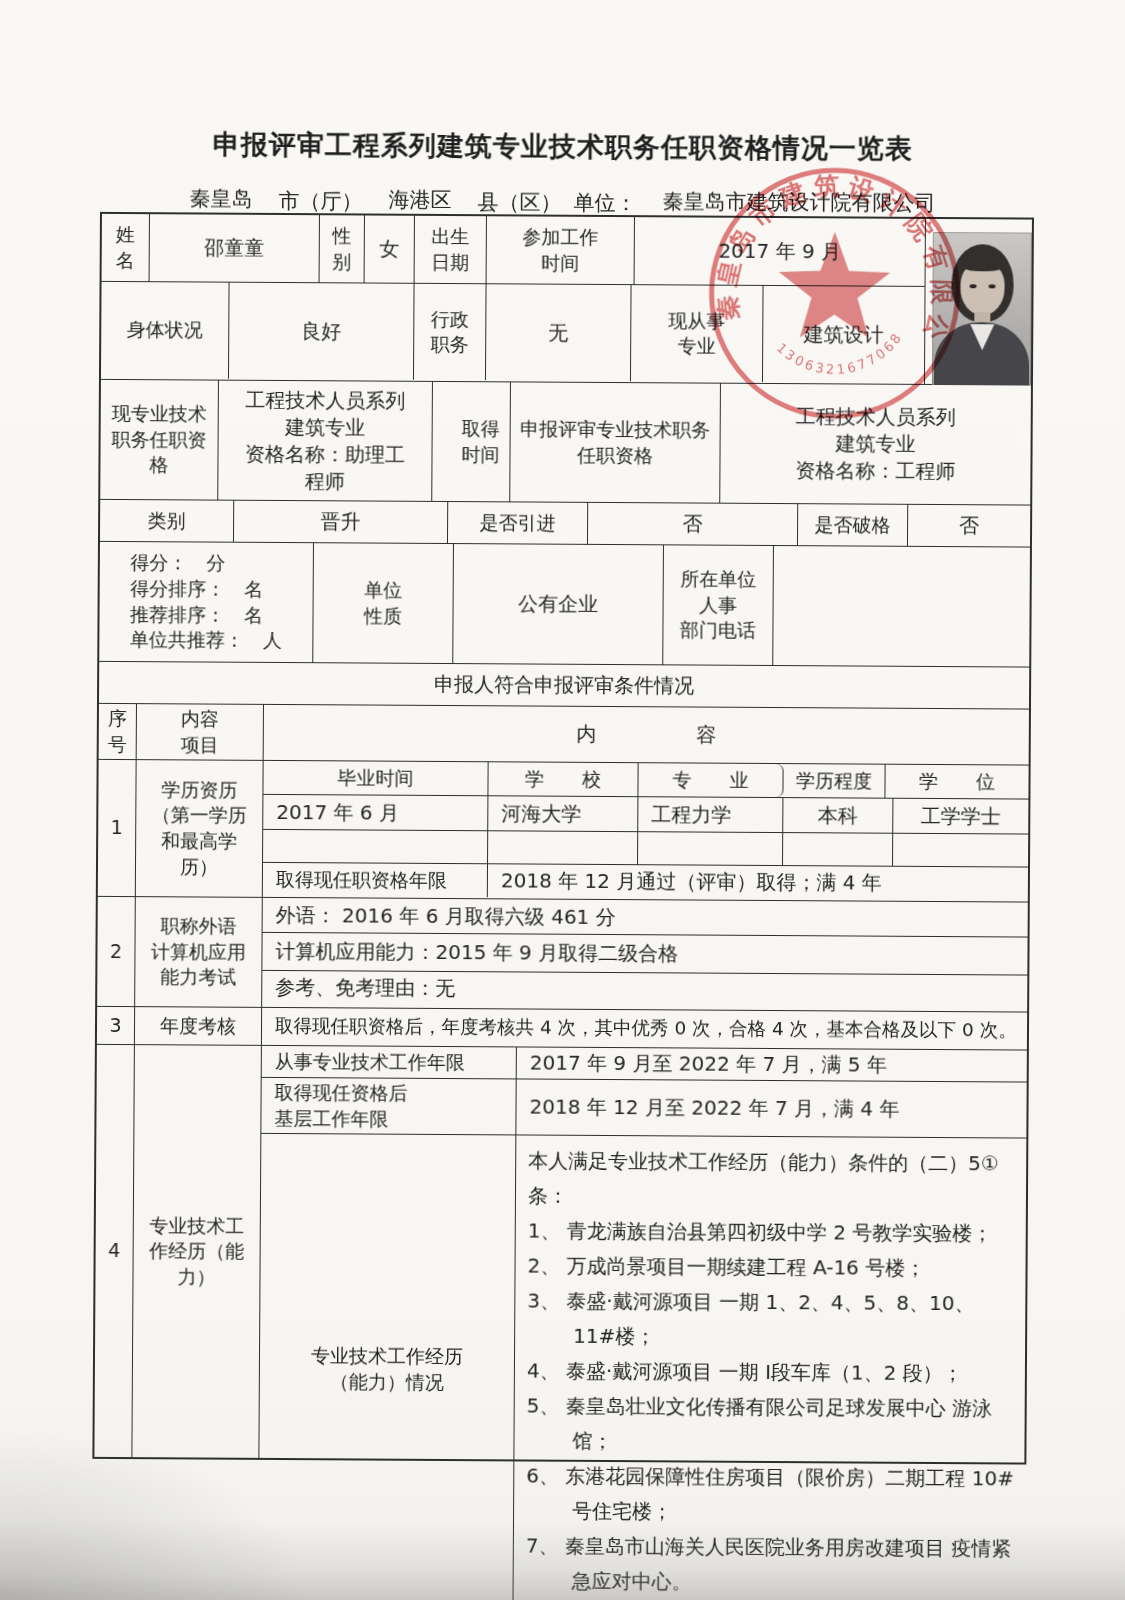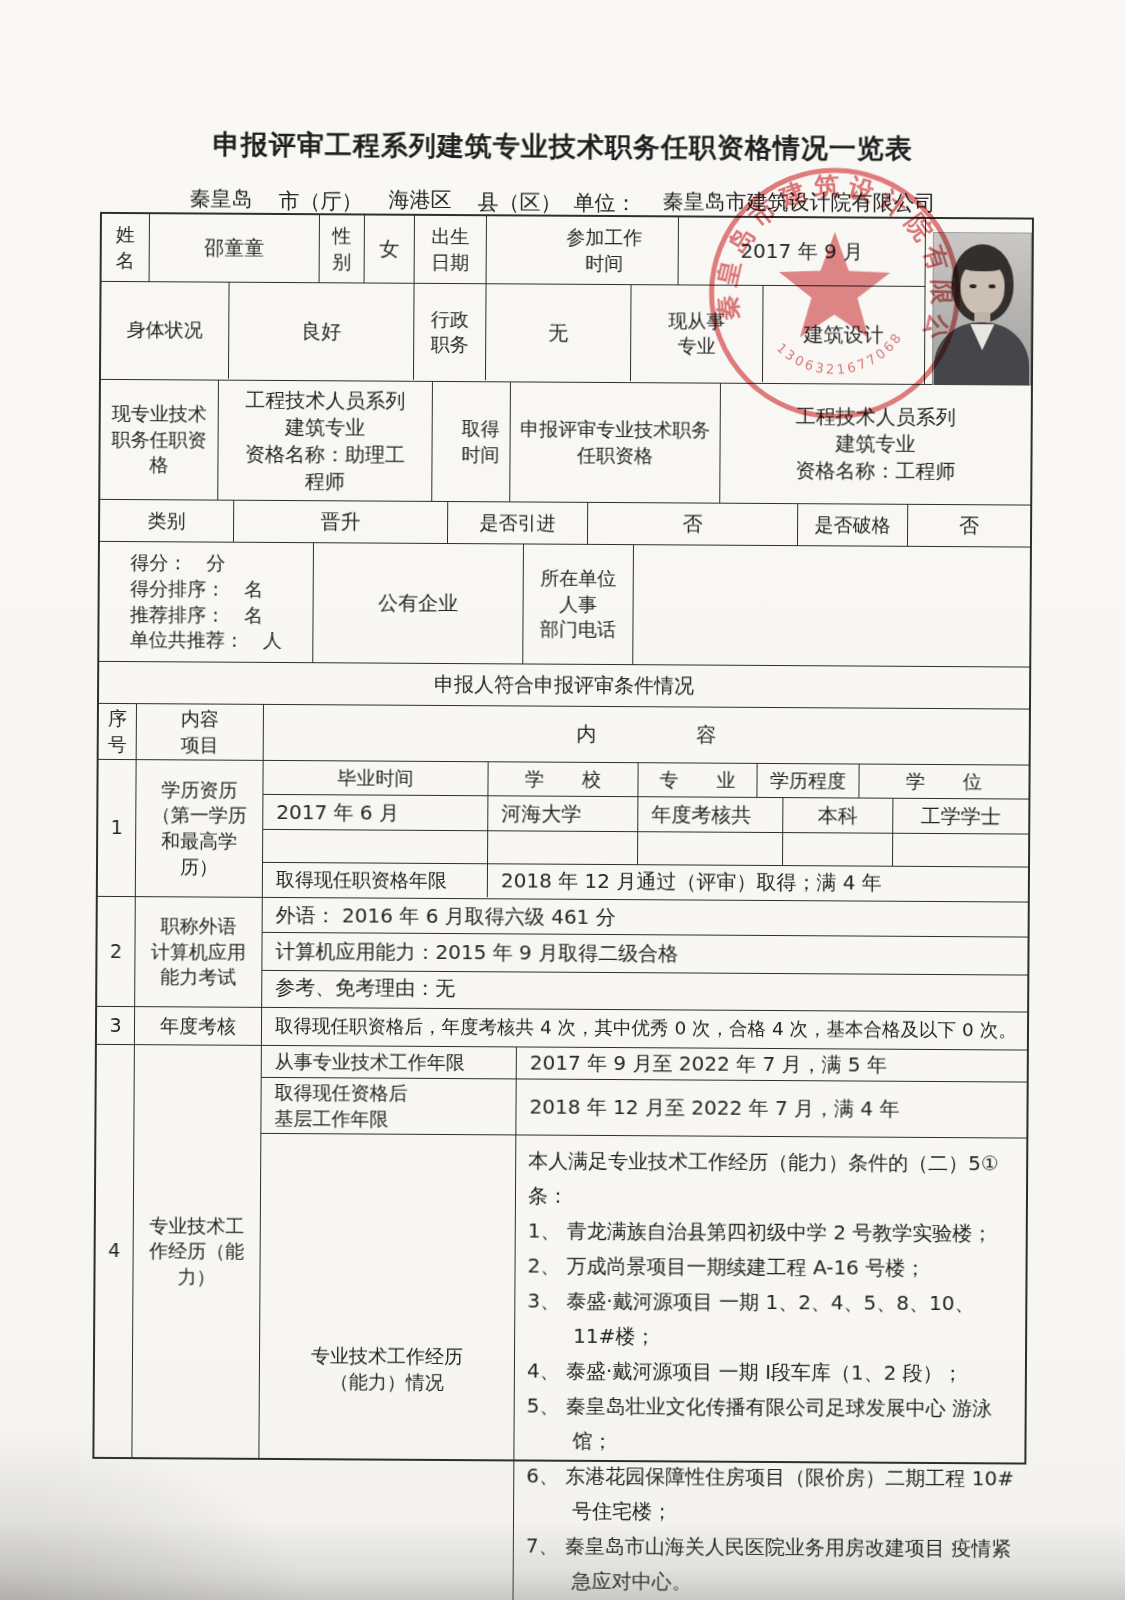--- a/index.html
+++ b/index.html
@@ -75,21 +75,21 @@
         <div class="col" style="width:823px;">
           <div class="row" style="height:68px;">
             <div class="c pre" style="width:48px;">姓
 名</div>
             <div class="c v" style="width:170px;">邵童童</div>
             <div class="c pre" style="width:45px;">性
 别</div>
             <div class="c v" style="width:50px;">女</div>
             <div class="c pre" style="width:72px;">出生
 日期</div>
-            <div class="c pre" style="width:148px;margin-left:44px;">参加工作
+            <div class="c pre" style="width:148px;">参加工作
 时间</div>
             <div class="c v endc fill">2017 年 9 月</div>
           </div>
           <div class="row nb" style="height:96.4px;">
             <div class="c" style="width:128px;">身体状况</div>
             <div class="c v" style="width:185px;">良好</div>
             <div class="c pre" style="width:72px;">行政
 职务</div>
             <div class="c v" style="width:145px;">无</div>
             <div class="c pre" style="width:132px;">现从事
@@ -135,20 +135,22 @@
         <div class="c v" style="width:210px;">否</div>
         <div class="c" style="width:110px;">是否破格</div>
         <div class="c v endc fill">否</div>
       </div>
 
       <div class="row" style="height:120px;">
         <div class="c pre lines-left" style="width:214px;">得分：　分
 得分排序：　名
 推荐排序：　名
 单位共推荐：　人</div>
+        <div class="c pre" style="width:140px;">单位
+性质</div>
         <div class="c v" style="width:210px;">公有企业</div>
         <div class="c pre" style="width:110px;">所在单位
 人事
 部门电话</div>
       </div>
 
       <div class="row" style="height:42px;">
         <div class="c v endc fill">申报人符合申报评审条件情况</div>
       </div>
 
@@ -163,28 +165,28 @@
       <div class="row" style="height:137px;">
         <div class="c" style="width:38px;">1</div>
         <div class="c pre" style="width:127px;">学历资历
 （第一学历
 和最高学
 历）</div>
         <div class="col endc fill">
           <div class="row" style="height:34px;">
             <div class="c" style="width:225px;">毕业时间</div>
             <div class="c" style="width:150px;">学　　校</div>
-            <div class="c" style="width:119px;">专　　业</div>
+            <div class="c" style="width:145px;border-radius:7px;">专　　业</div>
             <div class="c" style="width:102px;">学历程度</div>
             <div class="c endc fill">学　　位</div>
           </div>
           <div class="row" style="height:35px;">
             <div class="c v left" style="width:225px;">2017 年 6 月</div>
             <div class="c v left" style="width:150px;">河海大学</div>
-            <div class="c v left" style="width:145px;">年度考核共</div>
+            <div class="c v left" style="width:145px;">工程力学</div>
             <div class="c v" style="width:110px;">本科</div>
             <div class="c v endc fill">工学学士</div>
           </div>
           <div class="row" style="height:33px;">
             <div class="c" style="width:225px;"></div>
             <div class="c" style="width:150px;"></div>
             <div class="c" style="width:145px;"></div>
             <div class="c" style="width:110px;"></div>
             <div class="c endc fill"></div>
           </div>

